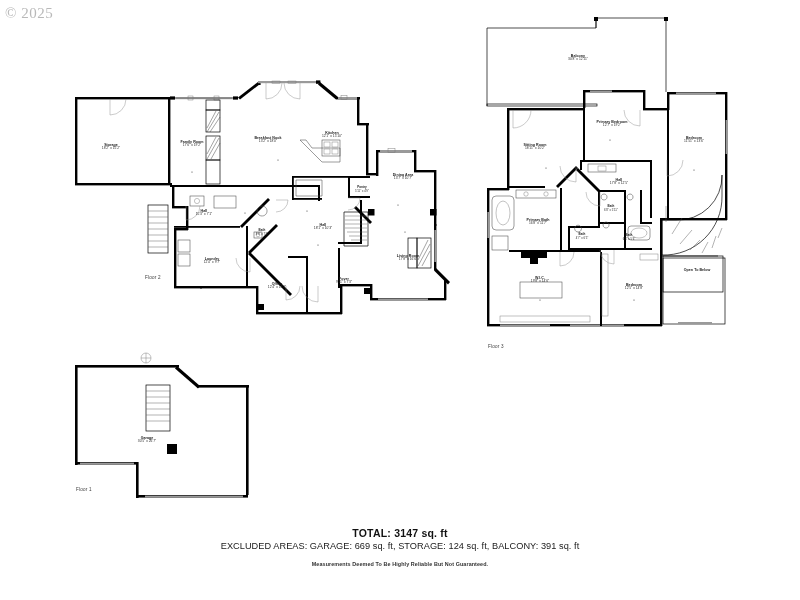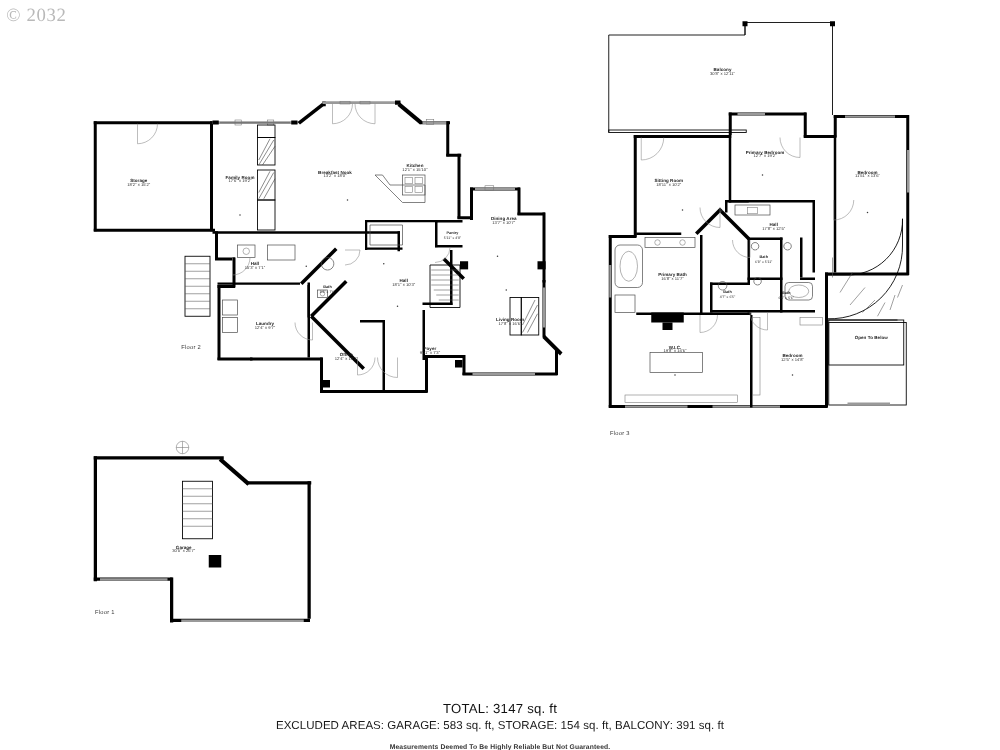--- a/index.html
+++ b/index.html
@@ -82,25 +82,24 @@
   
   #footer {
     position: absolute;
     left: 0;
     right: 0;
     top: 527px;
     text-align: center;
   }
   #footer .total {
     font-size: 10.5px;
-    font-weight: normal;
+    font-weight: bold;
     color: #111;
     letter-spacing: 0.2px;
     margin-bottom: 1px;
-    margin-top: 34px;
   }
   #footer .areas {
     font-size: 9.2px;
     color: #1a1a1a;
     letter-spacing: 0.05px;
     line-height: 1.32;
   }
   #footer .disclaimer {
     margin-top: 9px;
     font-size: 5.4px;
@@ -121,21 +120,21 @@
   .hatch-line { stroke: #333; stroke-width: 0.45; }
   .blob       { fill: #000; }
   .dot        { fill: #3a3a3a; }
   .stairline  { fill: none; stroke: #555; stroke-width: 0.45; }
 </style>
 </head>
 <body>
 
 <div id="sheet">
 
-  <div class="watermark">© 2032</div>
+  <div class="watermark">© 2025</div>
 
   <div class="plan" id="plan-floor2" style="left:0; top:0; width:800px; height:600px;">
     <svg width="800" height="600" viewBox="0 0 800 600">
       <g>
 
         <rect class="wall-ext" x="75" y="97" width="2.4" height="88"></rect>
 
         <rect class="wall-ext" x="75" y="97" width="95" height="2.4"></rect>
 
         <rect class="wall-ext" x="75" y="183" width="97" height="2.4"></rect>
@@ -590,17 +589,17 @@
         <span class="rdim">30'5" x 26'7"</span>
       </div>
     </div>
 
   <div class="floor-caption" style="left:145px; top:275px;">Floor 2</div>
   <div class="floor-caption" style="left:488px; top:344px;">Floor 3</div>
   <div class="floor-caption" style="left:76px; top:487px;">Floor 1</div>
 
   <div id="footer">
     <div class="total">TOTAL: 3147 sq. ft</div>
-    <div class="areas">EXCLUDED AREAS: GARAGE: 583 sq. ft, STORAGE: 154 sq. ft, BALCONY: 391 sq. ft</div>
+    <div class="areas">EXCLUDED AREAS: GARAGE: 669 sq. ft, STORAGE: 124 sq. ft, BALCONY: 391 sq. ft</div>
     <div class="disclaimer">Measurements Deemed To Be Highly Reliable But Not Guaranteed.</div>
   </div>
 
 </div>
 
 </body></html>

